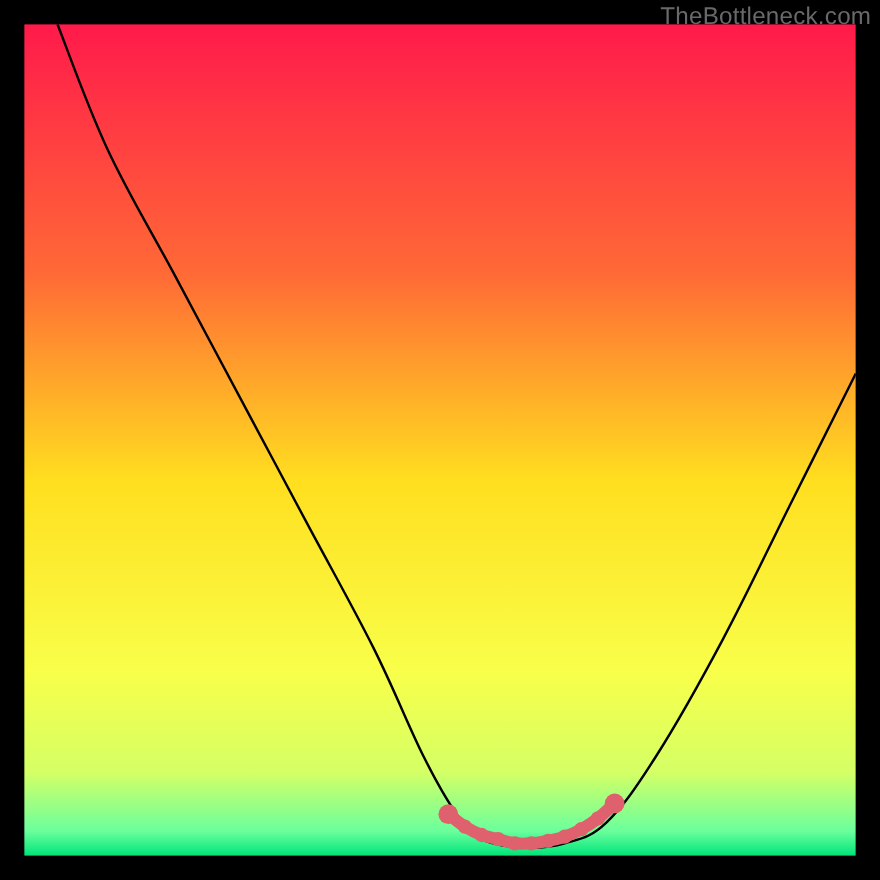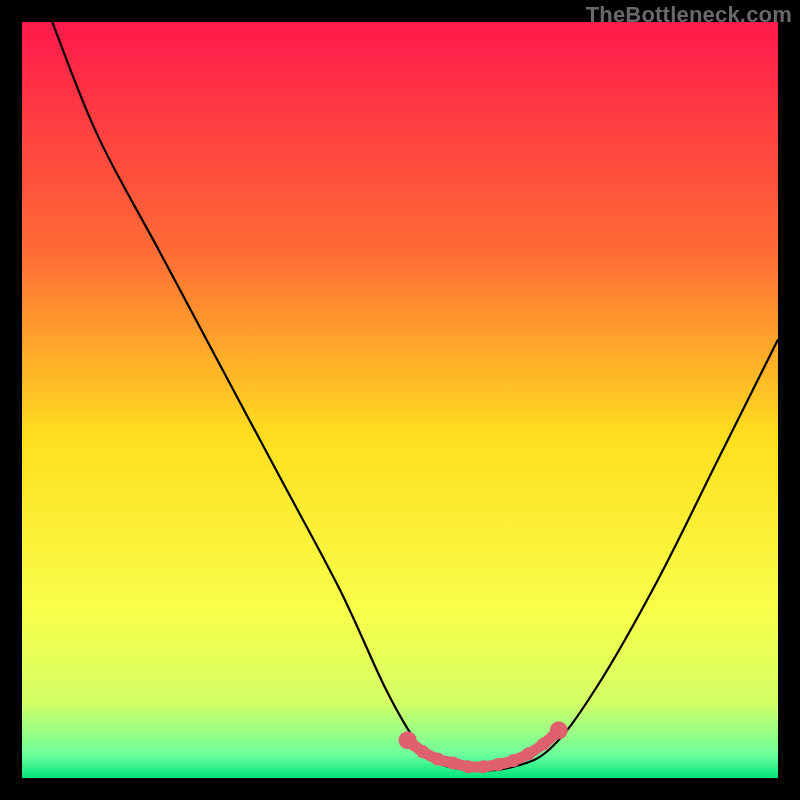--- a/index.html
+++ b/index.html
@@ -17,21 +17,21 @@
     width: 756px;
     height: 756px;
     background: #000000;
   }
   .watermark {
     position: absolute;
     top: 2px;
     right: 8px;
     font-family: Arial, Helvetica, sans-serif;
     font-size: 22px;
-    font-weight: 700;
+    font-weight: 400;
     color: #68696a;
     letter-spacing: 0.2px;
   }
 </style>
 </head>
 <body>
 
 <div class="chart-container">
   <svg width="756" height="756" viewBox="0 0 756 756" preserveAspectRatio="none">
     <defs>

